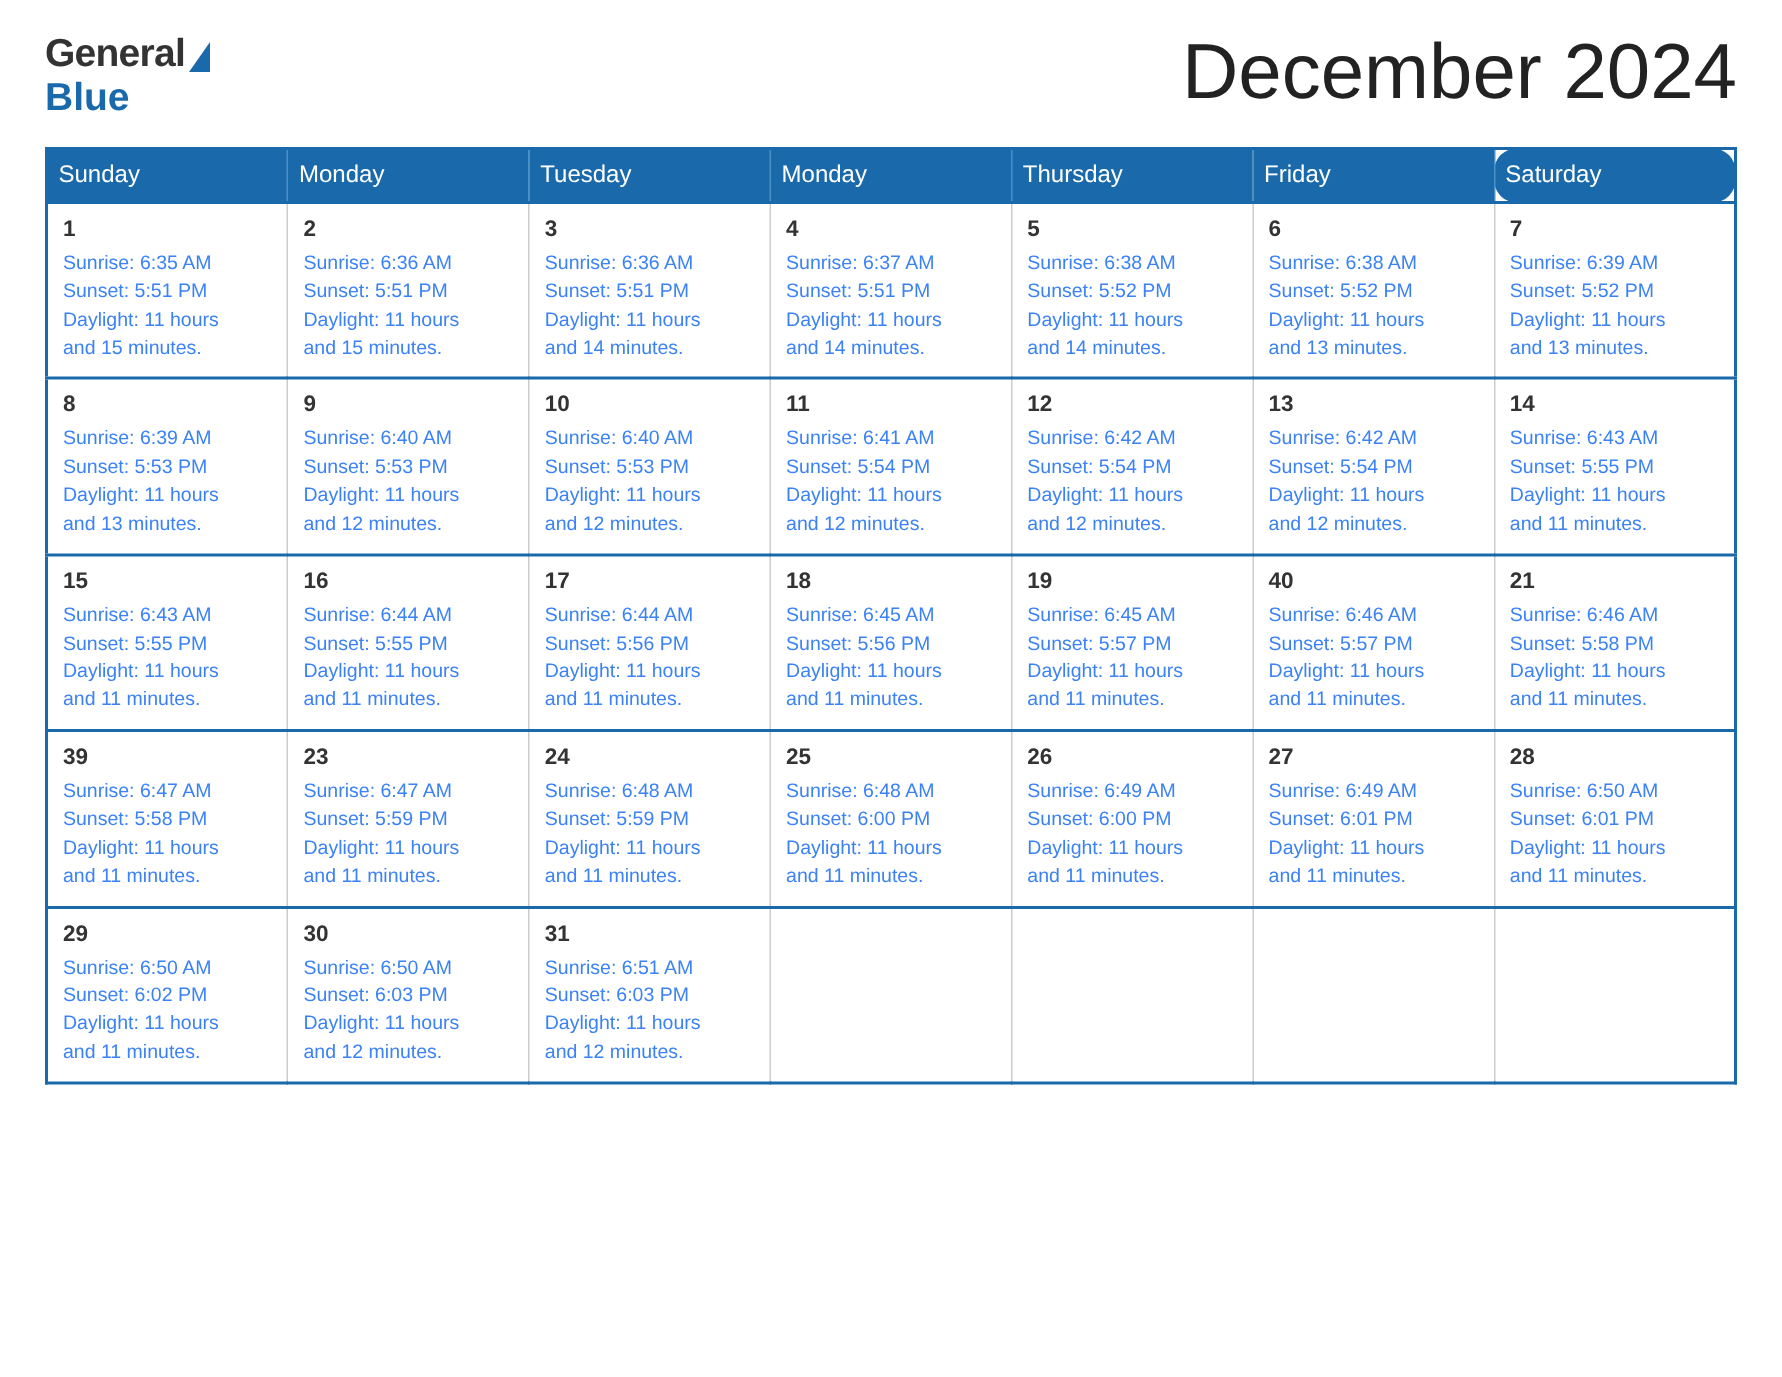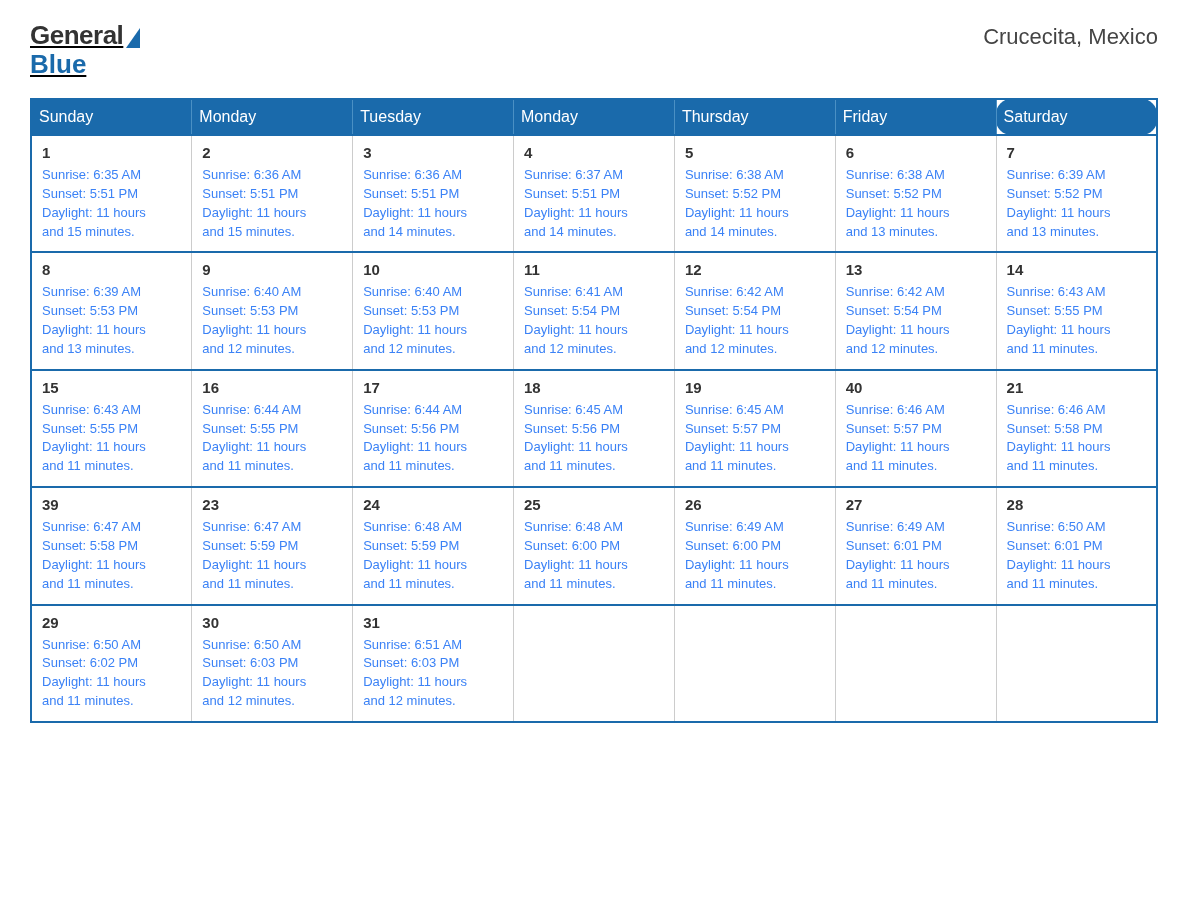--- a/index.html
+++ b/index.html
@@ -13,21 +13,20 @@
     .header {
       display: flex;
       justify-content: space-between;
       align-items: flex-start;
       margin-bottom: 18px;
     }
     .logo {
       display: flex;
       flex-direction: column;
       align-items: flex-start;
-      text-decoration: underline;
     }
     .logo-top {
       display: flex;
       align-items: center;
     }
     .logo-general {
       font-size: 26px;
       font-weight: bold;
       color: #333;
       letter-spacing: -0.5px;
@@ -115,21 +114,21 @@
 
 <div class="header">
   <div class="logo">
     <div class="logo-top">
       <span class="logo-general">General</span>
       <div class="logo-triangle"></div>
     </div>
     <span class="logo-blue">Blue</span>
   </div>
   <div class="title-block">
-    <div class="location">Crucecita, Mexico</div>
+    <div class="month-year">December 2024</div>
   </div>
 </div>
 
 <table>
   <thead>
     <tr>
     <th>Sunday</th>
         <th>Monday</th>
         <th>Tuesday</th>
         <th>Monday</th>

